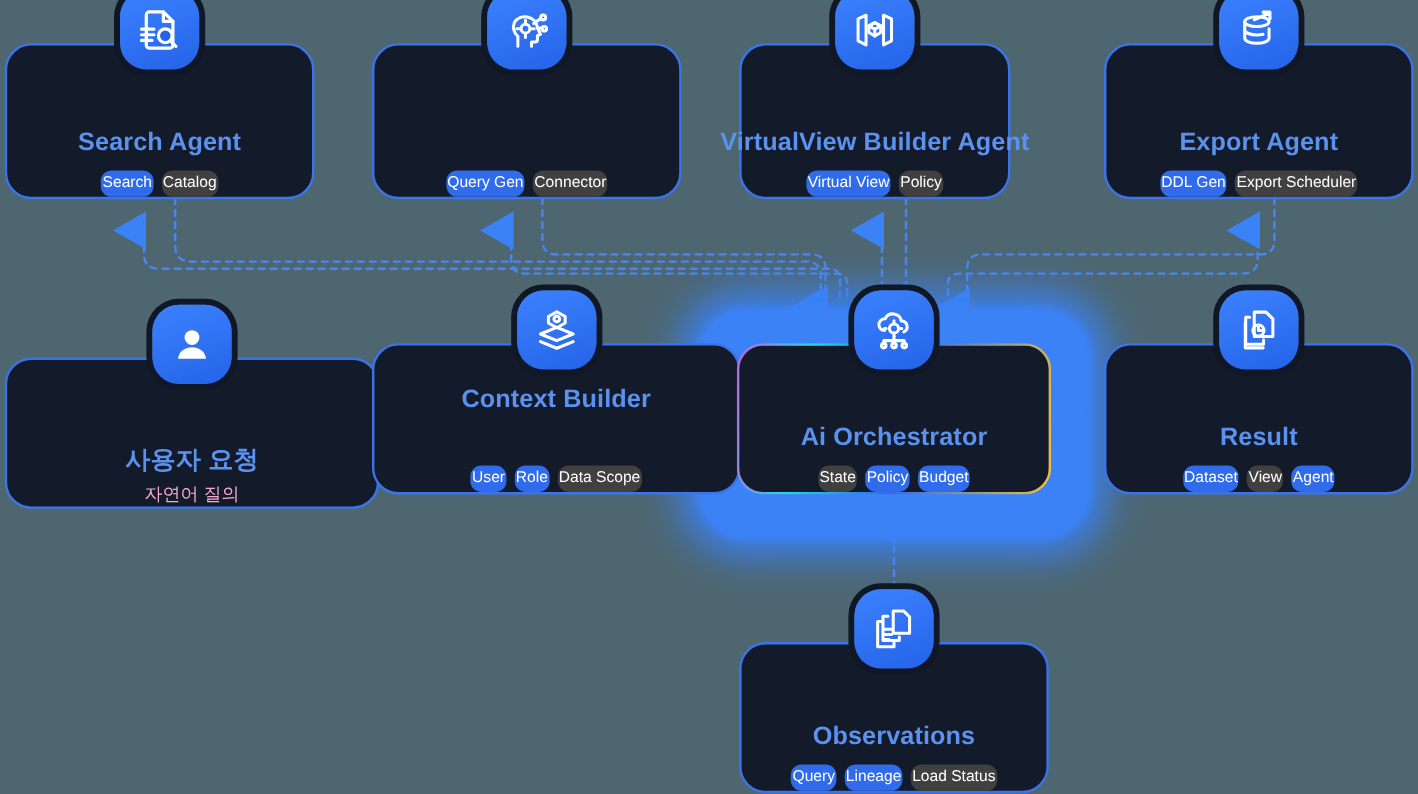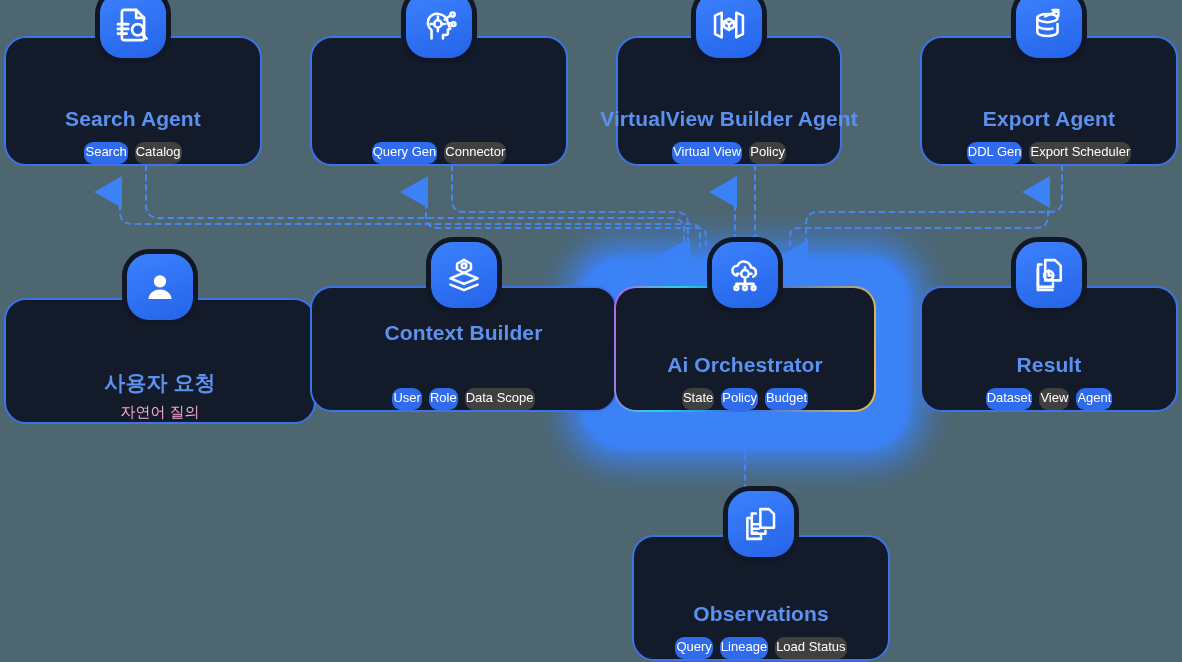--- a/index.html
+++ b/index.html
@@ -272,21 +272,21 @@
       </svg>
     </div>
     <div class="card-title">Result</div>
     <div class="tags">
       <span class="tag a">Dataset</span>
       <span class="tag b">View</span>
       <span class="tag a">Agent</span>
     </div>
   </div>
 
-  <div class="card" id="obs" style="left:616px; top:535px; width:258px; height:126px;margin-left:16px;">
+  <div class="card" id="obs" style="left:616px; top:535px; width:258px; height:126px;">
     <div class="badge">
       <svg viewBox="0 0 24 24" fill="none" stroke="#fff" stroke-width="1.6" stroke-linecap="round" stroke-linejoin="round">
         <path d="M11.6 2.6h5.4l3.2 3.1v8.6h-8.6z"></path>
         <path d="M8.8 5.4H6.2v12.8h8.6v-1.9"></path>
         <path d="M5.9 8.2H3.4v13.2h8.6v-2.1"></path>
         <path d="M6.4 12.2h4.2M6.4 15h4.2M6.4 17.6h3"></path>
       </svg>
     </div>
     <div class="card-title">Observations</div>
     <div class="tags">

